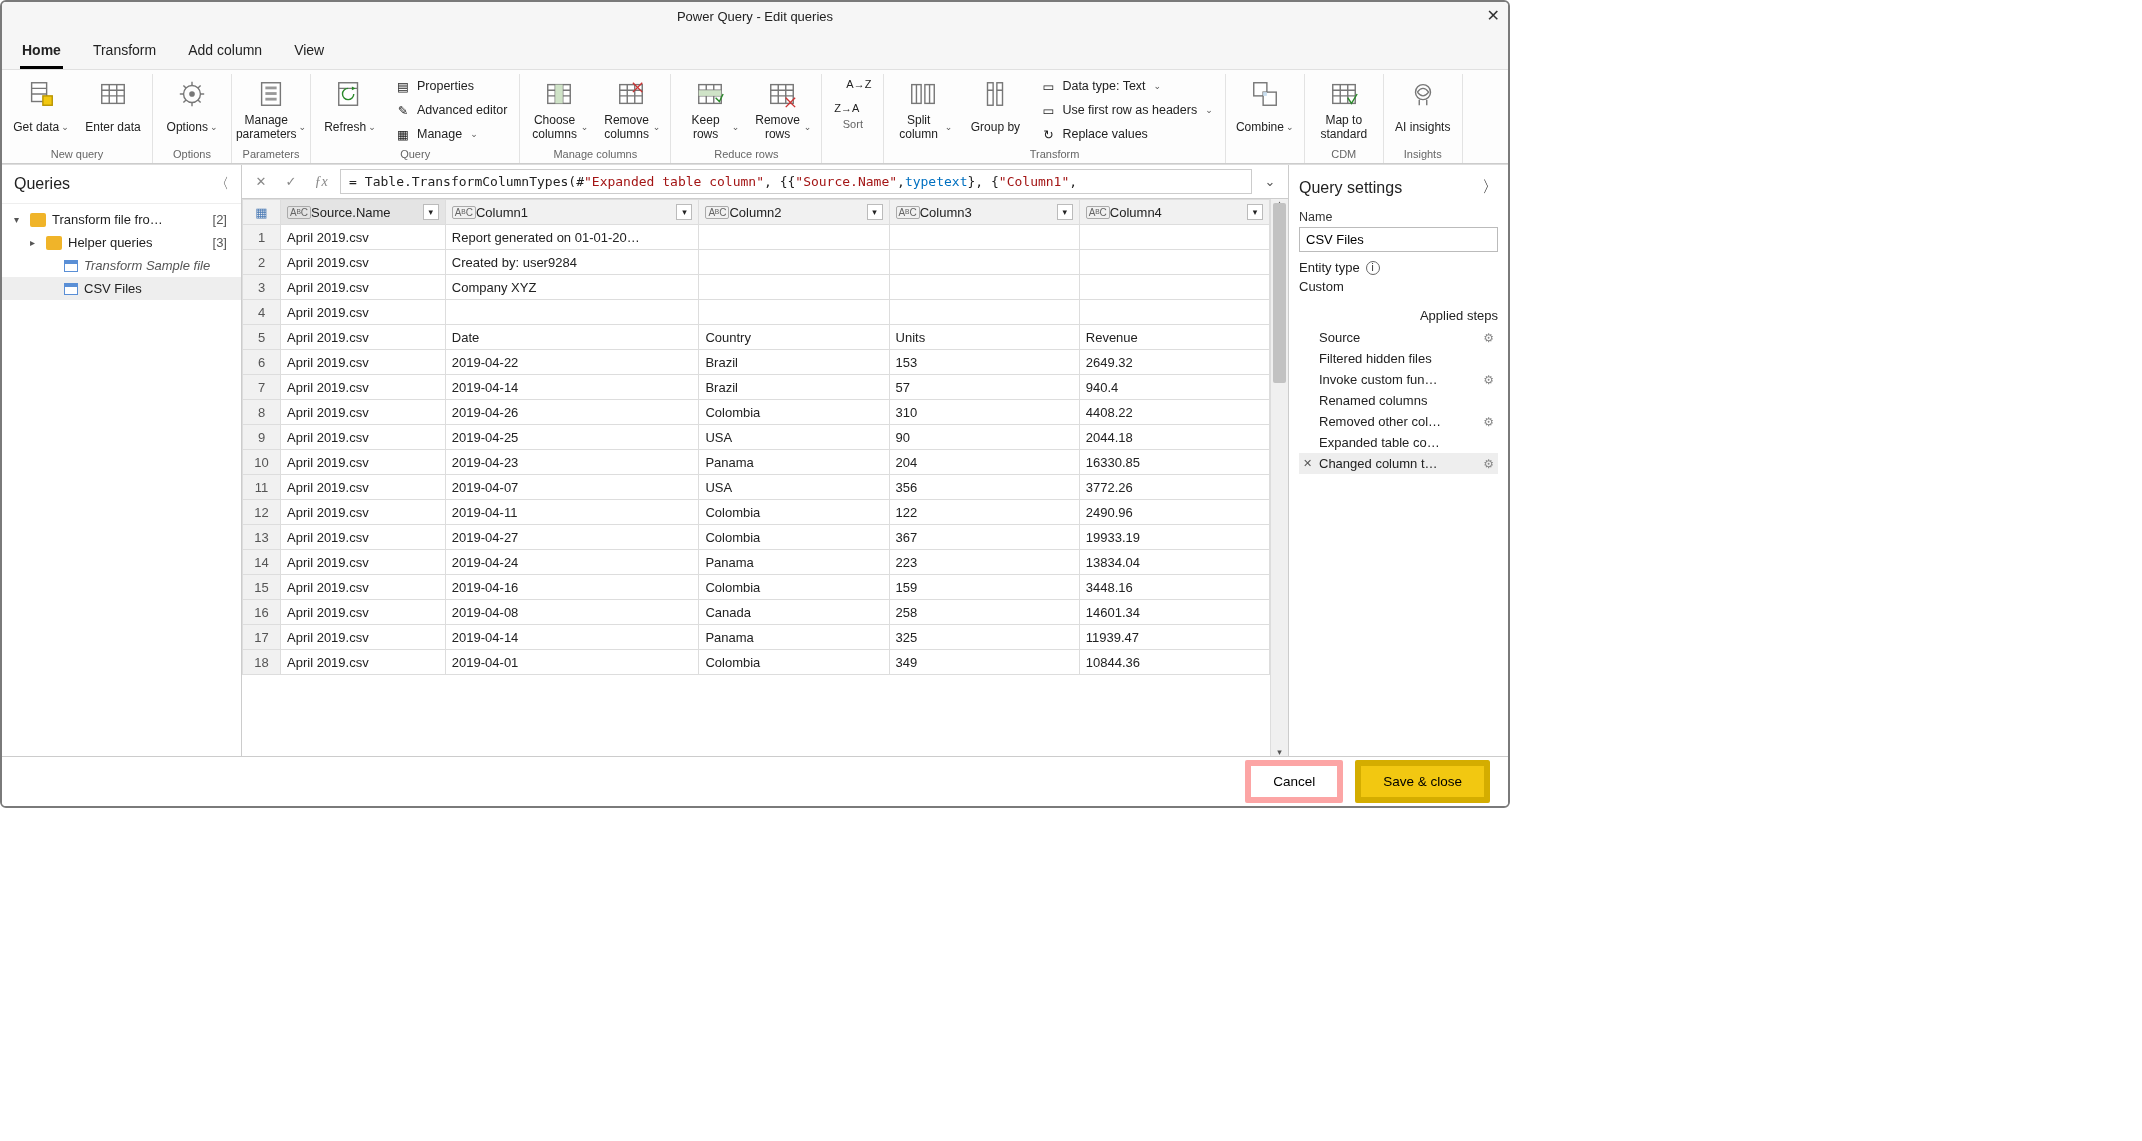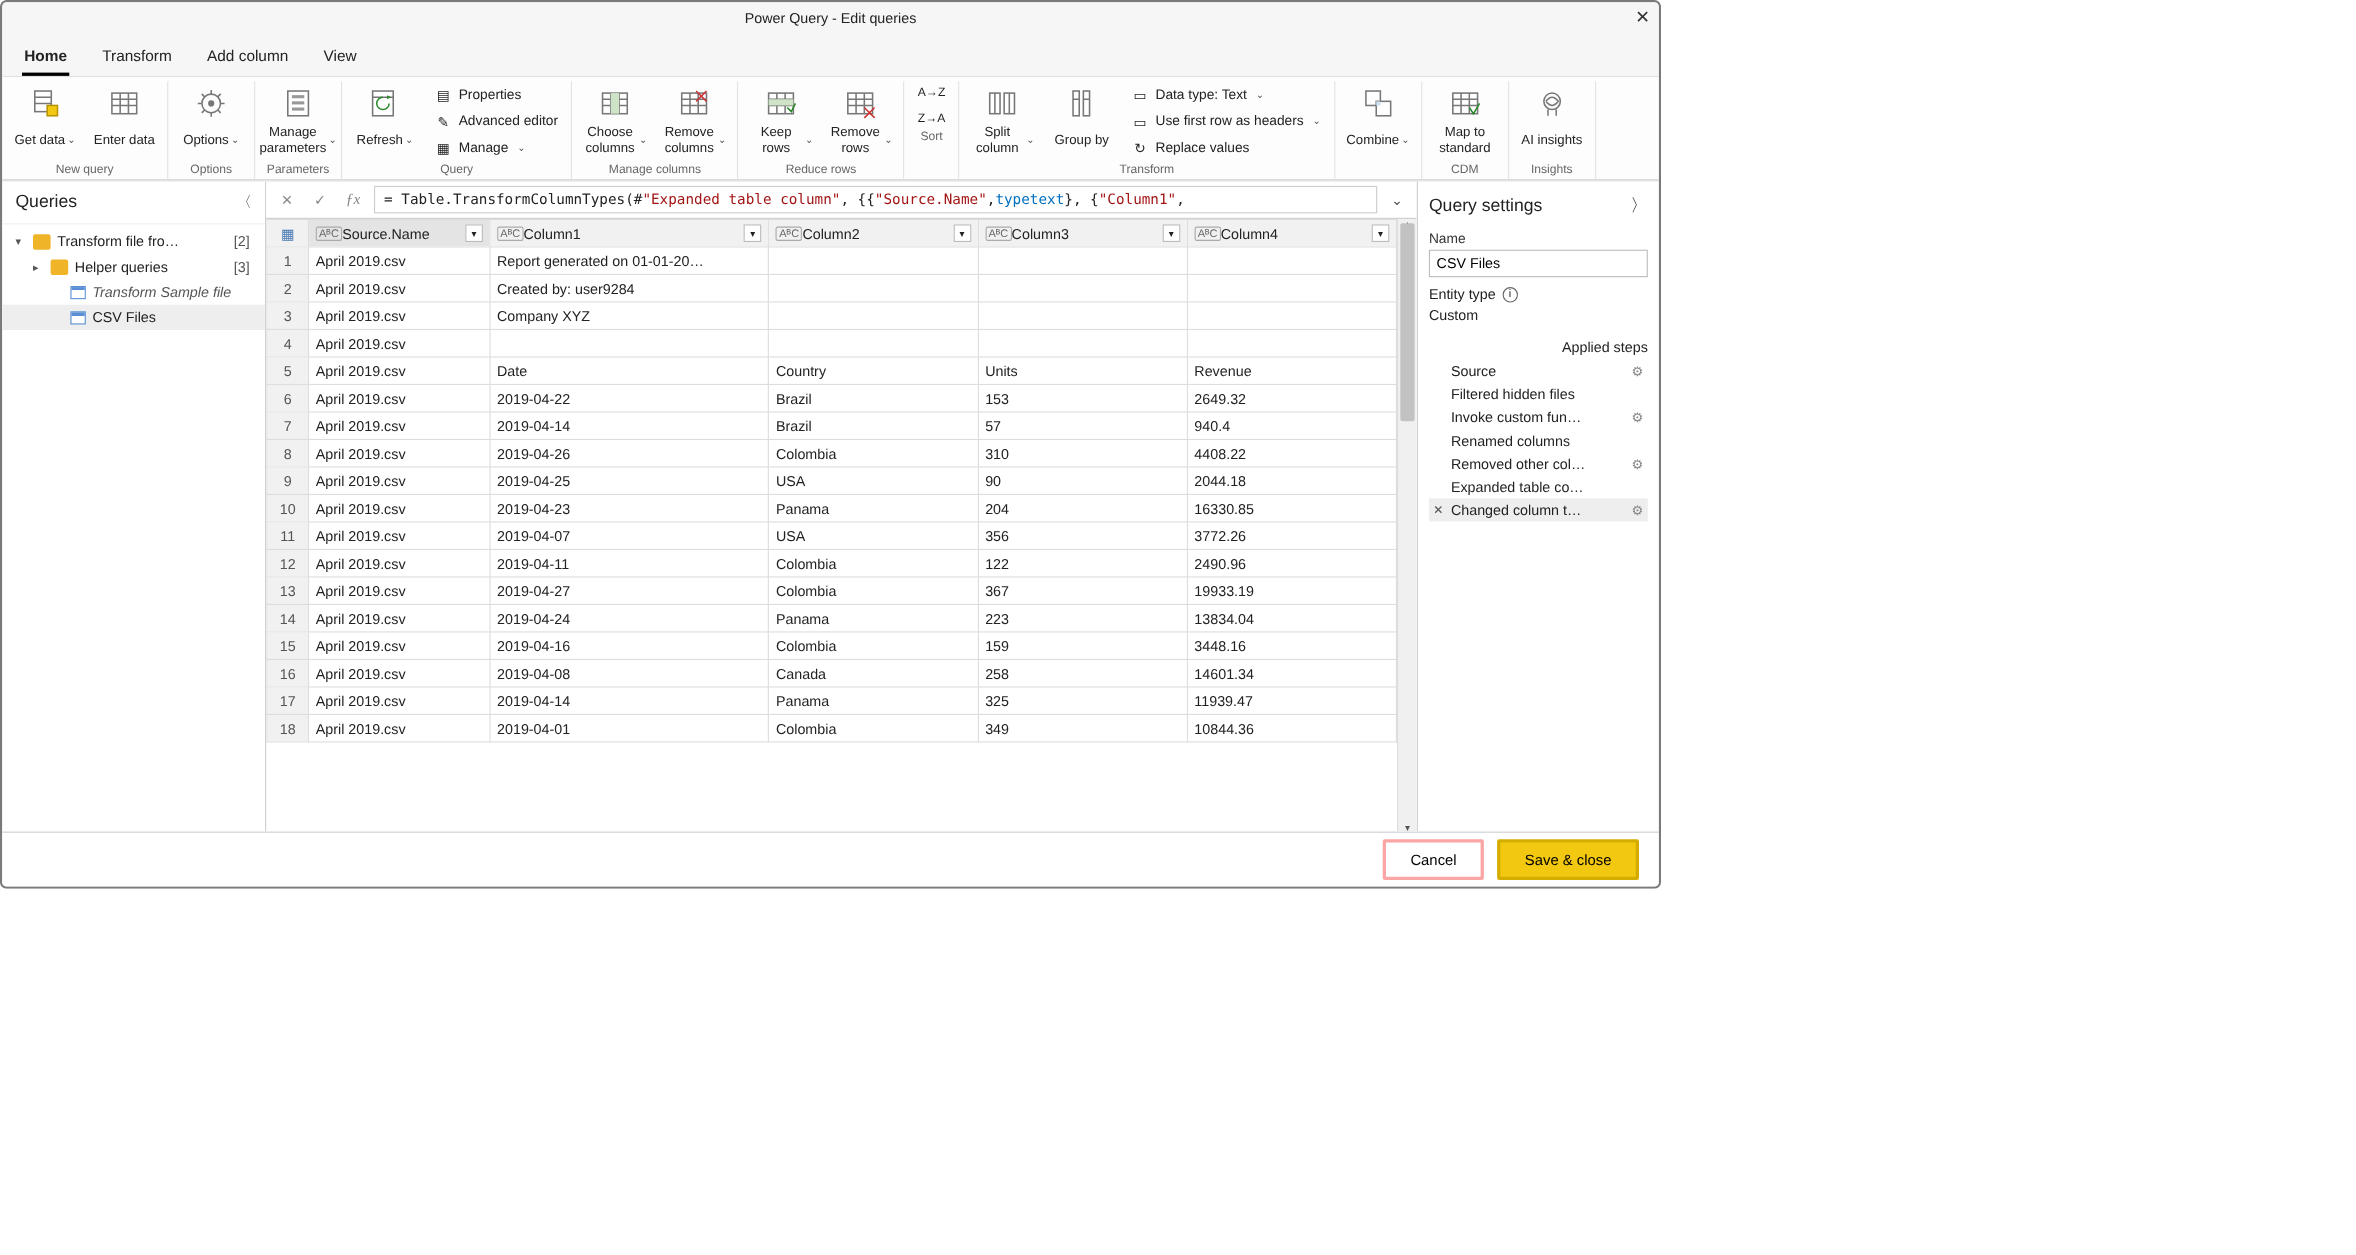--- a/index.html
+++ b/index.html
@@ -84,21 +84,21 @@
 .info-ic { width:14px; height:14px; border:1px solid #666; border-radius:50%; display:flex; align-items:center; justify-content:center; font-size:10px;}
 .steps { flex:1; border-top:0;text-align:right; }
 .steps-title { font-size:13px; margin:6px 0 4px;}
 .step { display:flex; align-items:center; gap:6px; padding:3px 4px 3px 20px; font-size:13px; cursor:pointer; position:relative; white-space:nowrap; overflow:hidden; text-overflow:ellipsis;}
 .step .gear { margin-left:auto; color:#888; font-size:12px;}
 .step.selected { background:#eee;}
 .step.selected::before { content:"✕"; position:absolute; left:4px; font-size:11px; color:#555;}
 
 
 .footer { height:50px; border-top:1px solid #ccc; display:flex; align-items:center; justify-content:flex-end; gap:12px; padding:0 18px; background:#fff;}
-.btn { padding:8px 22px; border:3px solid #fca5a5; background:#fff; font-size:13.5px; cursor:pointer; border-radius:2px;}
+.btn { padding:8px 22px; border:6px solid #fca5a5; background:#fff; font-size:13.5px; cursor:pointer; border-radius:2px;}
 .btn.primary { background:#f2c811; border-color:#d4ad00; font-weight:400;}
 
 svg { display:block;}
 </style>
 </head>
 <body>
 
 <div class="window">
   <div class="titlebar">
     <span class="title">Power Query - Edit queries</span>
@@ -289,21 +289,21 @@
               </svg>
             </div>
             <div class="lbl">Remove rows <span class="chev">⌄</span></div>
           </div>
         </div>
         <div class="group-label">Reduce rows</div>
       </div>
       <div class="group">
         <div class="row">
           <div class="small-btns" style="gap: 8px;">
-            <div class="small-btn" style="font-size: 11px;">A→Z</div>
+            <div class="small-btn" style="font-size: 11px; margin-left: 12px;">A→Z</div>
             <div class="small-btn" style="font-size: 11px;">Z→A</div>
           </div>
         </div>
         <div class="group-label">Sort</div>
       </div>
       <div class="group">
         <div class="row">
           <div class="big-btn">
             <div class="icon">
               <svg width="30" height="30" viewBox="0 0 32 32">

